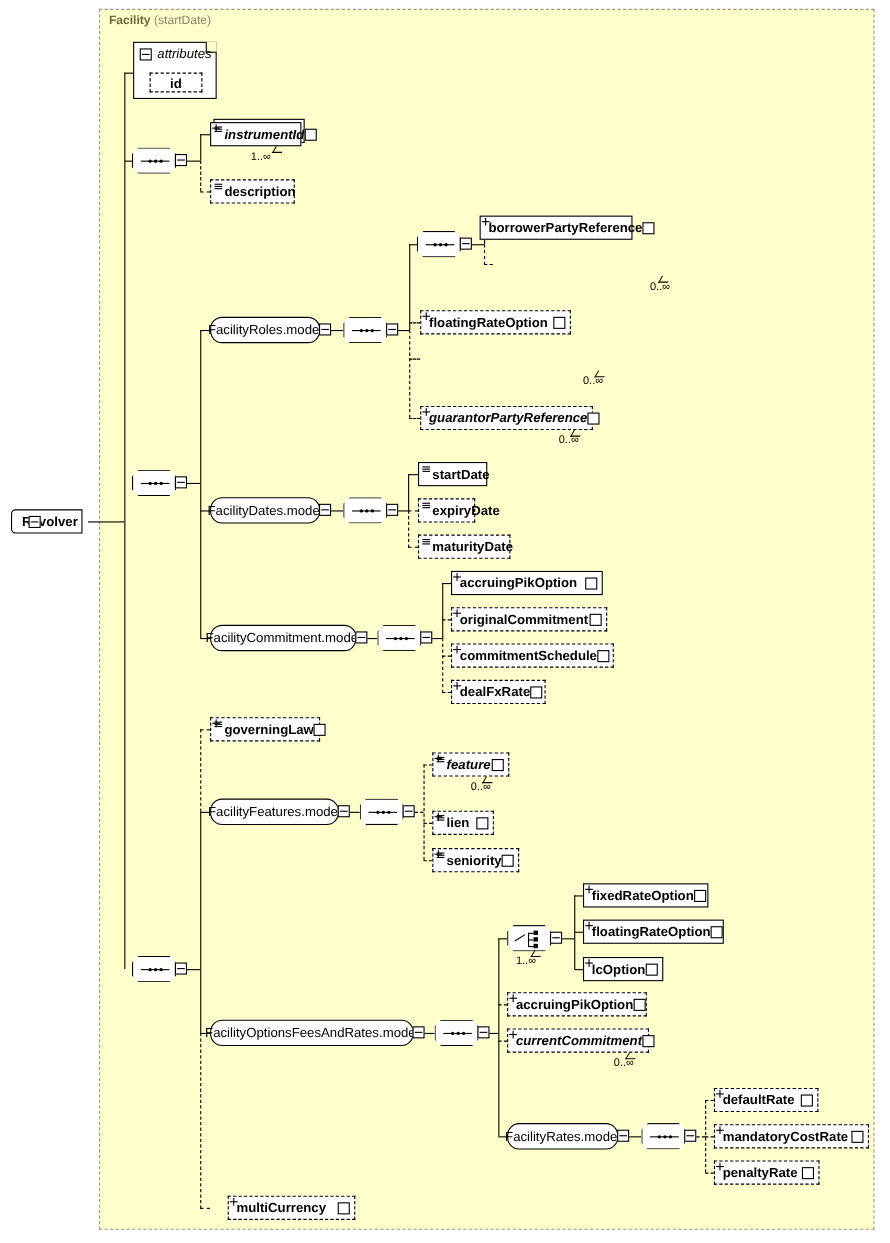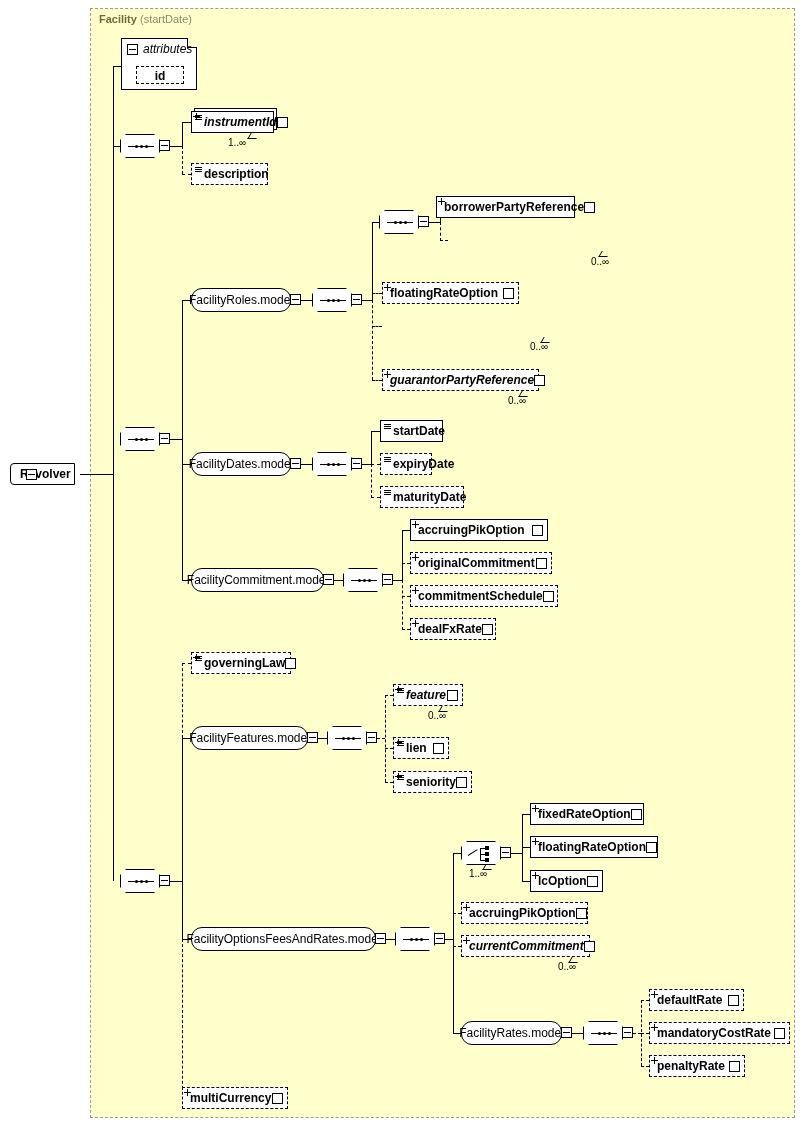--- a/index.html
+++ b/index.html
@@ -632,18 +632,18 @@
   </div>
   <div class="el opt" style="left:649px;top:1022px;width:141px;padding-left:7px;text-align:center;">
     <span>mandatoryCostRate</span>
     <span class="tgl plus"></span>
   </div>
   <div class="el opt" style="left:649px;top:1055px;width:96px;padding-left:7px;">
     <span>penaltyRate</span>
     <span class="tgl plus"></span>
   </div>
 
-  <div class="el opt" style="left:182px;top:1087px;width:106px;padding-left:7px;">
+  <div class="el opt" style="left:207px;top:1087px;width:116px;padding-left:7px;">
     <span>multiCurrency</span>
     <span class="tgl plus"></span>
   </div>
 
 </div>
 
 </body></html>

